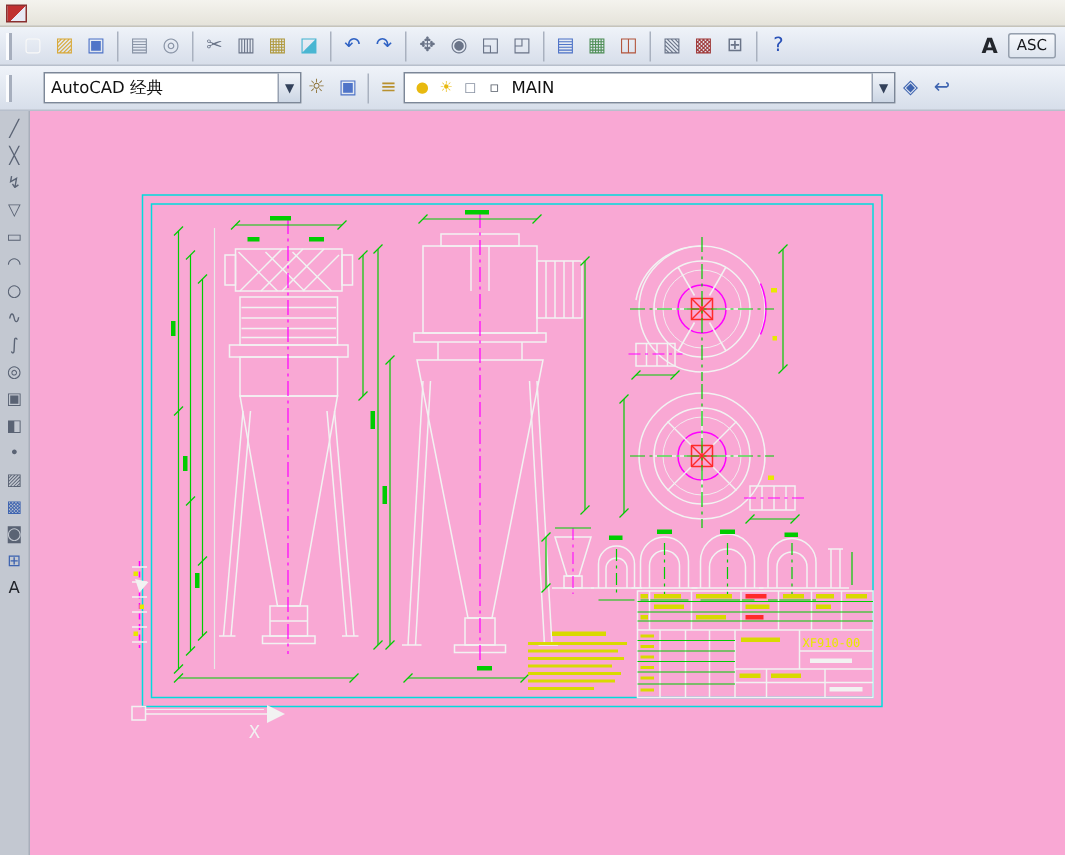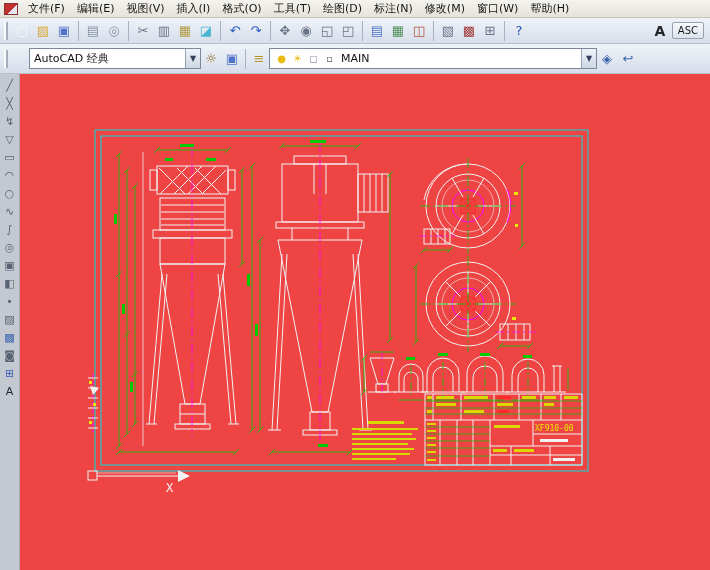--- a/index.html
+++ b/index.html
@@ -23,44 +23,31 @@
   .combo{height:21px;background:#fff;border:1px solid #76markerH}
   .combo{height:21px;background:#fff;border:1px solid #7c8798;display:flex;align-items:center;font-size:11px;color:#111;padding-left:4px;gap:2px}
   .combo .dd{width:15px;align-self:stretch;margin-left:auto;background:linear-gradient(#f1f4f9,#ccd6e4);border-left:1px solid #98a2b2;display:flex;align-items:center;justify-content:center;font-size:8px;color:#33415a}
   .ws{width:172px;margin-left:17px}
   .layercombo{width:328px}
   .lstate{font-size:10px;margin:0 1px;display:inline-flex;align-items:center;justify-content:center;width:13px}
   .layerval{margin-left:2px}
   .main{flex:1;display:flex;min-height:0}
   .drawbar{width:20px;background:#c3c8d1;border-right:1px solid #a8aeba;display:flex;flex-direction:column;align-items:center;padding-top:3px;gap:2px}
   .drawbar .icon{width:16px;height:16px;font-size:11px}
-  .canvas{flex:1;background:#ef4444;position:relative;overflow:hidden}
+  .canvas{flex:1;background:#f9a8d4;position:relative;overflow:hidden}
   .canvas svg{display:block;width:690px;height:496px}
   text{font-family:"DejaVu Sans Mono","Liberation Mono",monospace}
 </style>
 </head>
 <body>
 
 <div class="app">
 
   <div class="menubar">
     <span class="appicon"></span>
-    <div class="menus">
-        <span class="menu-item">文件(F)</span>
-        <span class="menu-item">编辑(E)</span>
-        <span class="menu-item">视图(V)</span>
-        <span class="menu-item">插入(I)</span>
-        <span class="menu-item">格式(O)</span>
-        <span class="menu-item">工具(T)</span>
-        <span class="menu-item">绘图(D)</span>
-        <span class="menu-item">标注(N)</span>
-        <span class="menu-item">修改(M)</span>
-        <span class="menu-item">窗口(W)</span>
-        <span class="menu-item">帮助(H)</span>
-      </div>
   </div>
 
   <div class="toolbar tb1">
     <span class="grip"></span>
     <div class="iconrow">
         <span class="icon" style="color: rgb(248, 248, 248);">▢</span>
         <span class="icon" style="color: rgb(216, 169, 58);">▨</span>
         <span class="icon" style="color: rgb(79, 116, 200);">▣</span>
         <span class="tsep"></span>
         <span class="icon" style="color: rgb(136, 147, 165);">▤</span>

